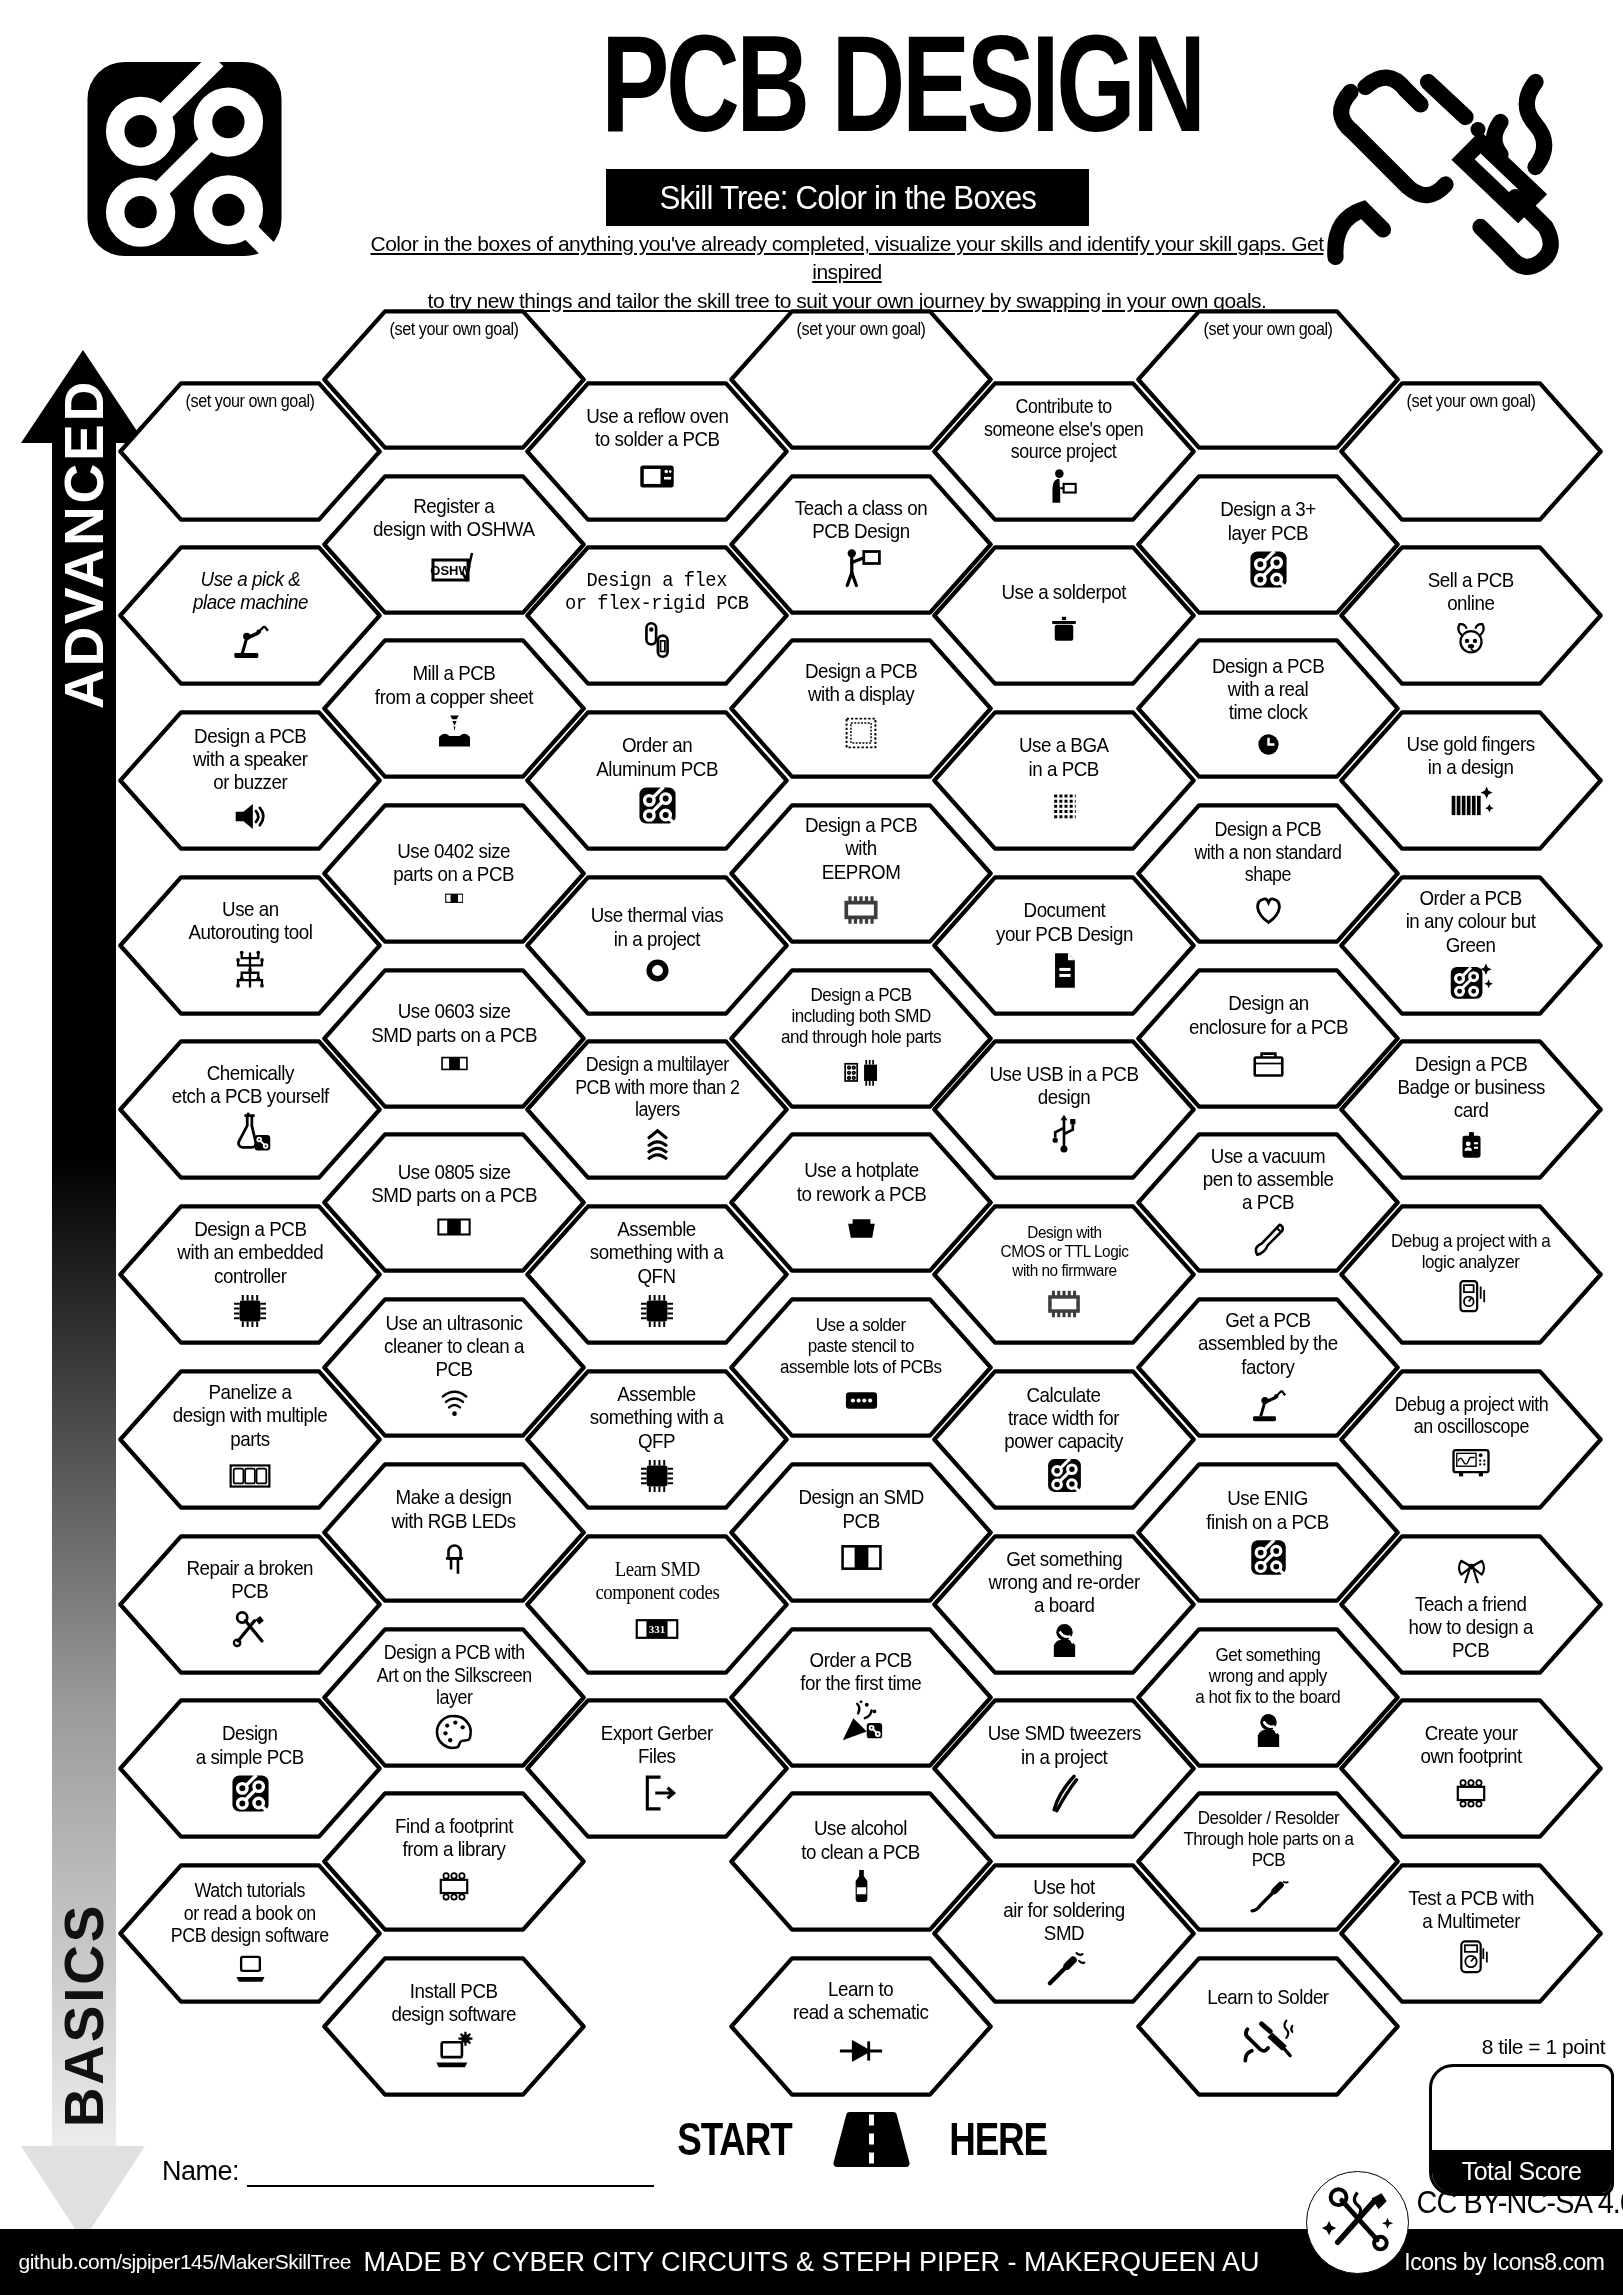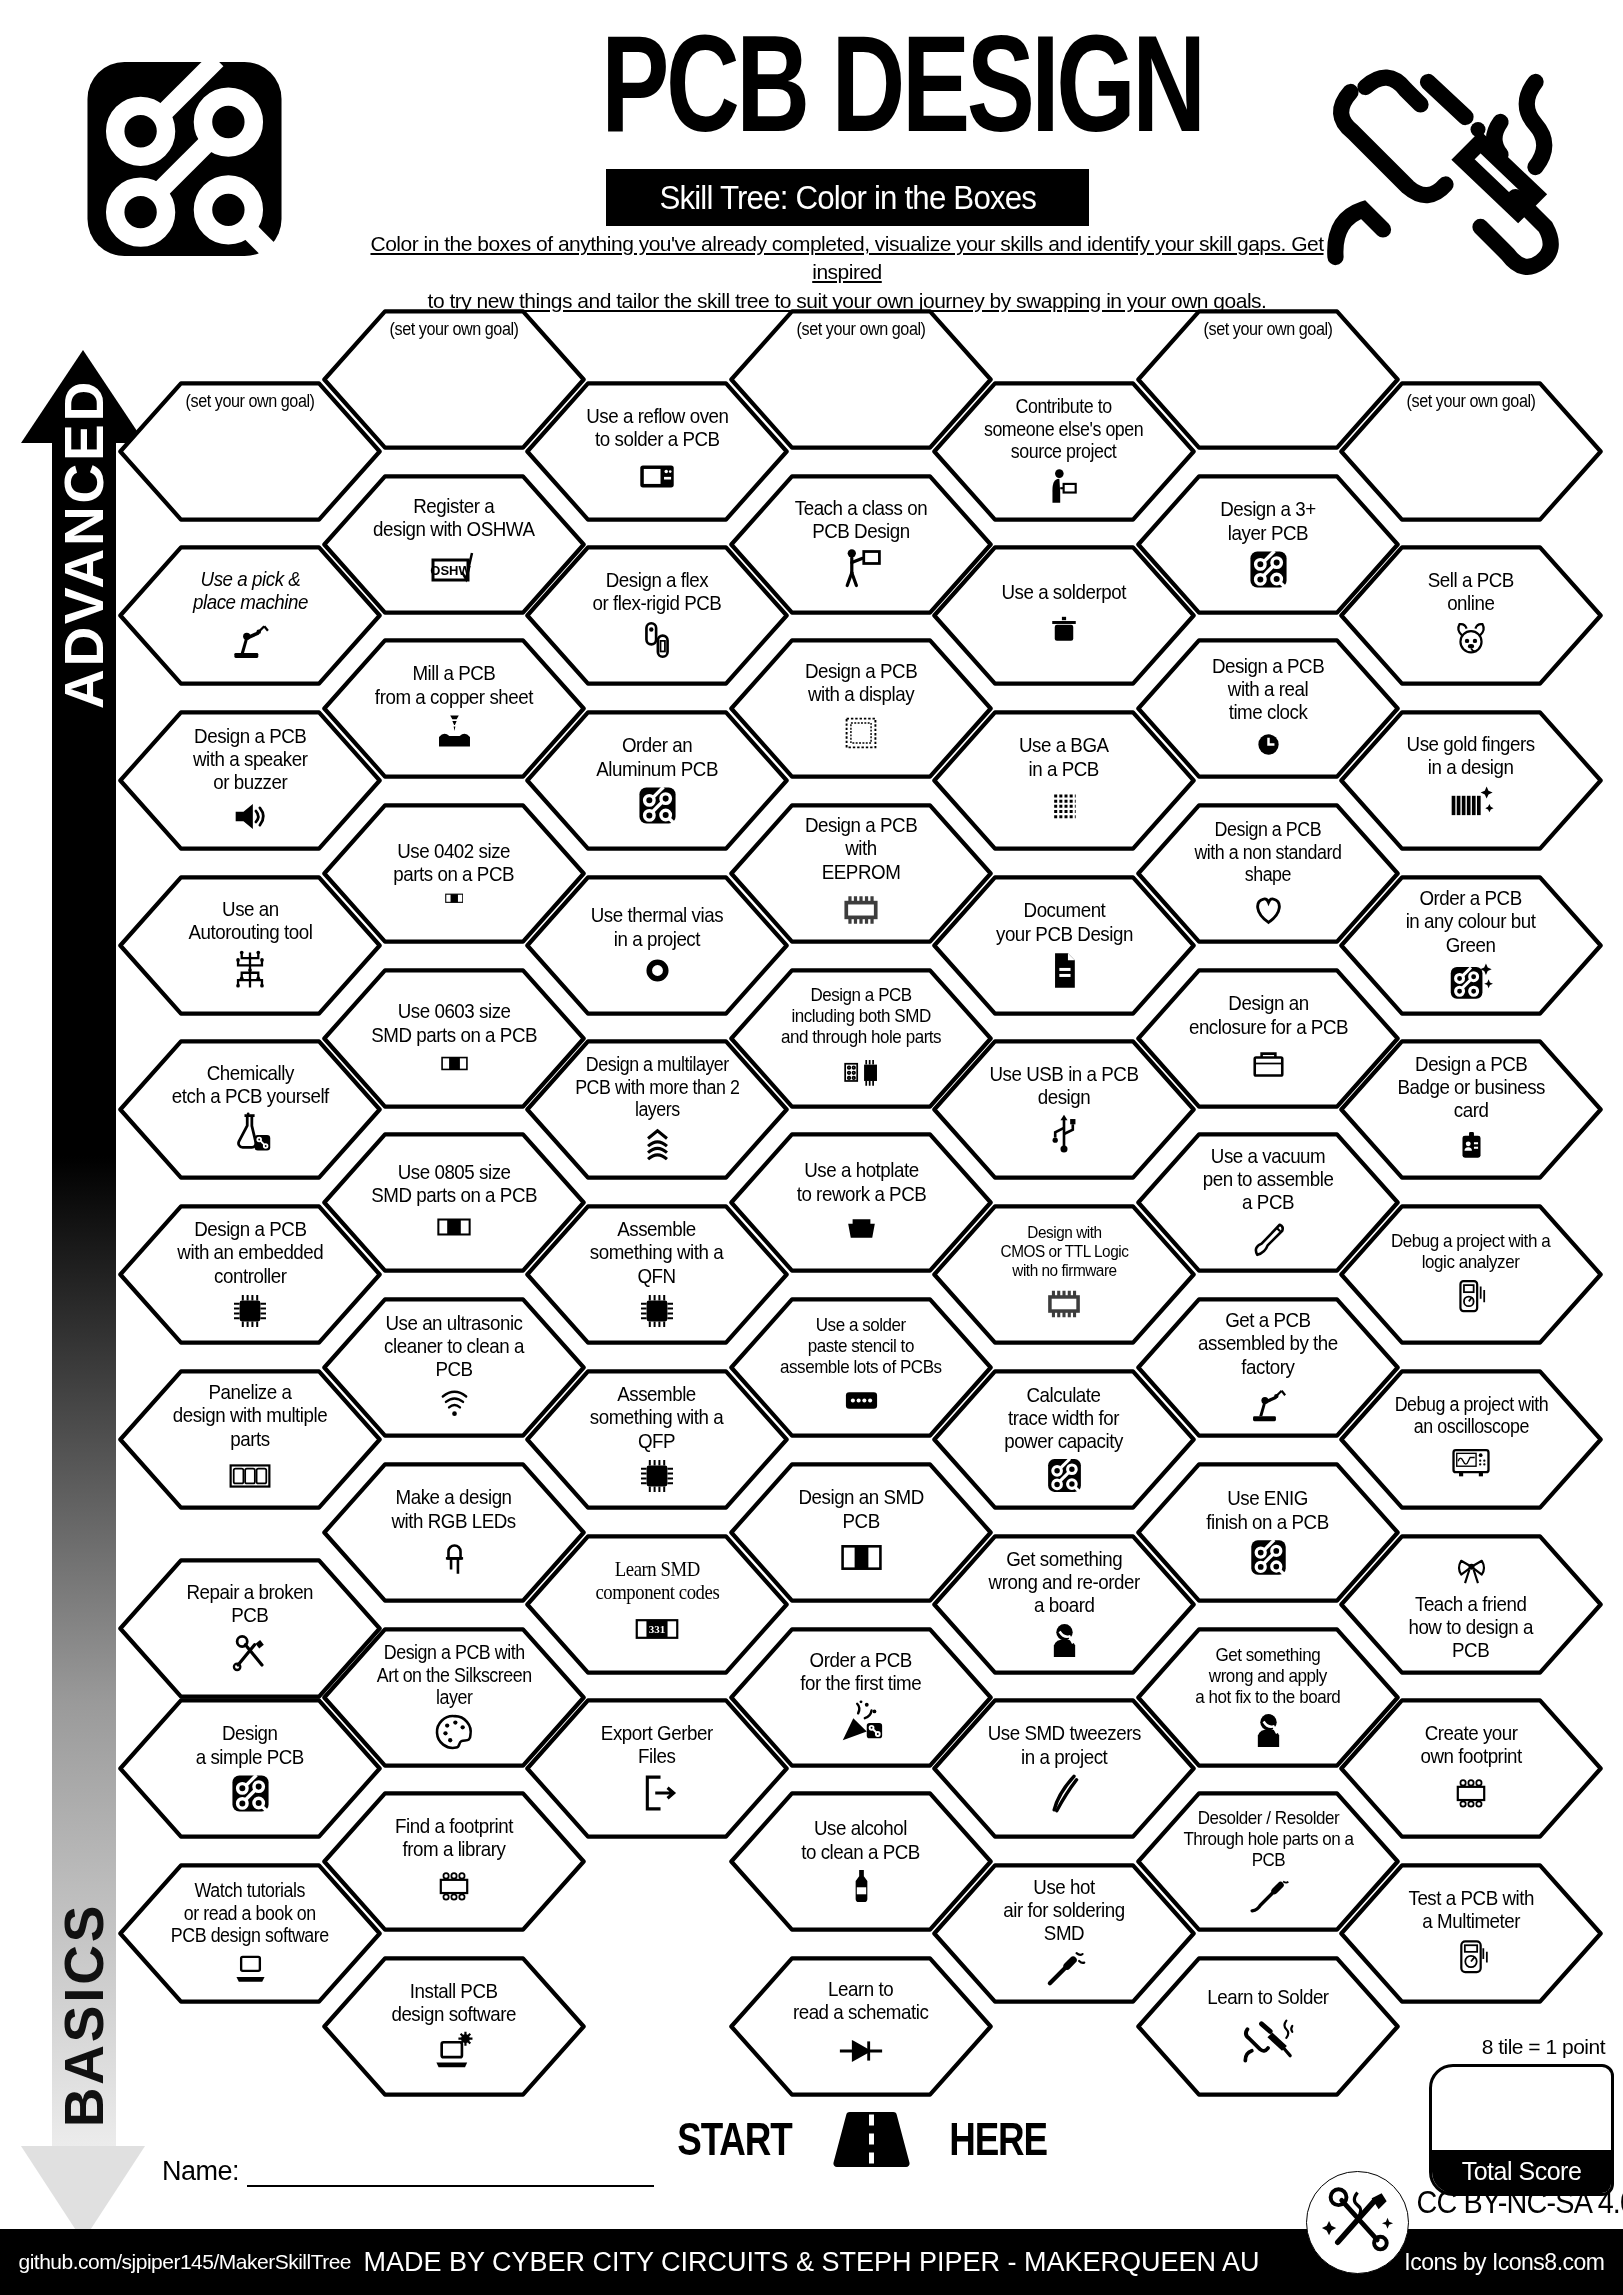--- a/index.html
+++ b/index.html
@@ -219,21 +219,21 @@
 design with multiple
 parts</div>
           <svg class="ic" viewBox="0 0 100 100" style="width:44px;height:44px">
             <rect x="6" y="26" width="88" height="48" fill="none" stroke="#000" stroke-width="5"></rect>
             <rect x="13" y="33" width="22" height="34" rx="4" fill="none" stroke="#000" stroke-width="4"></rect>
             <rect x="39" y="33" width="22" height="34" rx="4" fill="none" stroke="#000" stroke-width="4"></rect>
             <rect x="65" y="33" width="22" height="34" rx="4" fill="none" stroke="#000" stroke-width="4"></rect>
           </svg>
         </div>
       </div>
-      <div class="hex" style="left: 118px; top: 1534px; margin-top: 24px;">
+      <div class="hex" style="left: 118px; top: 1534px;">
         <svg class="hexbg" width="264" height="141" viewBox="0 0 570 304">
           <polygon points="5,152 136,5 434,5 565,152 434,299 136,299" fill="#fff" stroke="#000" stroke-width="9" stroke-linejoin="round"></polygon>
         </svg>
         <div class="hx">
           <div class="lbl" style="font-size:20.4px">Repair a broken
 PCB</div>
           <svg class="ic" viewBox="0 0 100 100" style="width:46px;height:46px">
             <g stroke="#000" stroke-width="7" fill="none" stroke-linecap="round">
               <path d="M24 76 L60 32"></path>
               <path d="M76 76 L40 32"></path>
@@ -455,21 +455,21 @@
             <rect x="12" y="26" width="76" height="50" rx="6" fill="#000"></rect>
             <rect x="20" y="34" width="38" height="34" fill="#fff"></rect>
             <g fill="#fff">
               <circle cx="71" cy="40" r="4"></circle>
               <circle cx="80" cy="40" r="3"></circle>
               <rect x="66" y="52" width="16" height="6"></rect>
             </g>
           </svg>
         </div>
       </div>
-      <div class="hex" style="left: 525px; top: 545px;">
+      <div class="hex" style="left: 525px; top: 545px; font-family: Liberation Mono, monospace;">
         <svg class="hexbg" width="264" height="141" viewBox="0 0 570 304">
           <polygon points="5,152 136,5 434,5 565,152 434,299 136,299" fill="#fff" stroke="#000" stroke-width="9" stroke-linejoin="round"></polygon>
         </svg>
         <div class="hx">
           <div class="lbl" style="font-size:20.4px">Design a flex
 or flex-rigid PCB</div>
           <svg class="ic" viewBox="0 0 100 100" style="width:44px;height:44px">
             <g fill="none" stroke="#000" stroke-width="6">
               <rect x="26" y="12" width="22" height="48" rx="11"></rect>
               <rect x="52" y="40" width="22" height="48" rx="11"></rect>

